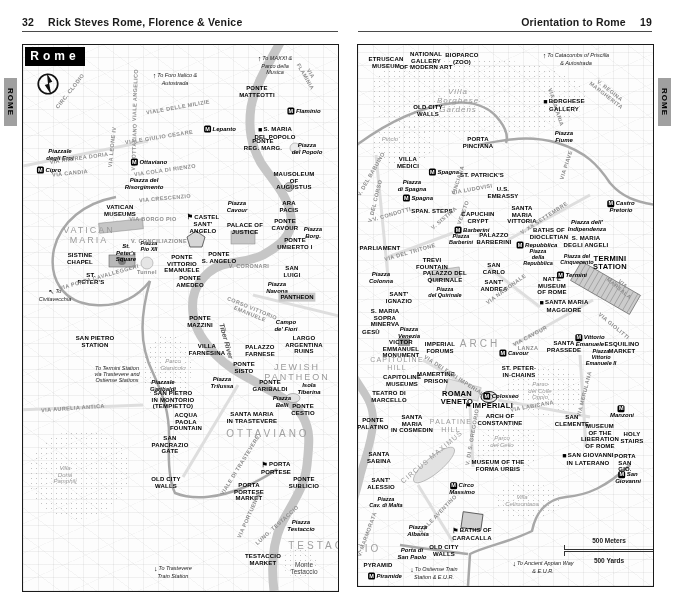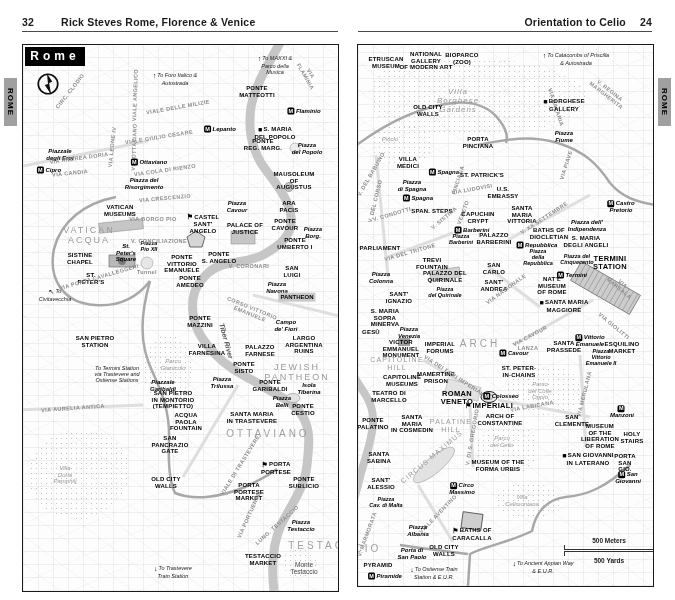--- a/index.html
+++ b/index.html
@@ -5,21 +5,21 @@
   html,body{margin:0;padding:0;}
   body{width:675px;height:600px;background:#ffffff;position:relative;overflow:hidden;
        font-family:"Liberation Sans",sans-serif;}
 
   
   .running-head{position:absolute;top:16px;font-size:10.5px;font-weight:bold;color:#1a1a1a;
     letter-spacing:0.2px;white-space:nowrap;}
   .rh-left{left:22px;}
   .rh-right{left:358px;width:294px;text-align:right;}
   .pg-num{display:inline-block;}
-  .rh-left .pg-num{margin-right:27px;}
+  .rh-left .pg-num{margin-right:14px;}
   .rh-right .pg-num{margin-left:14px;}
   .rule{position:absolute;top:31px;height:0;border-top:1.6px solid #4a4a4a;}
   .rule-left{left:22px;width:316px;}
   .rule-right{left:358px;width:294px;}
 
   
   .tab{position:absolute;background:#a0a0a0;color:#000;font-weight:bold;font-size:8px;
     letter-spacing:1px;writing-mode:vertical-rl;text-orientation:mixed;text-align:center;
     width:13px;height:48px;line-height:13px;}
   .tab-left{left:4px;top:78px;}
@@ -81,21 +81,21 @@
 </style>
 </head>
 <body>
 
 <div class="running-head rh-left">
   <span class="pg-num">32</span><span class="pg-title">Rick Steves Rome, Florence &amp; Venice</span>
 </div>
 <div class="rule rule-left"></div>
 
 <div class="running-head rh-right">
-  <span class="pg-title">Orientation to Celio</span><span class="pg-num">24</span>
+  <span class="pg-title">Orientation to Rome</span><span class="pg-num">19</span>
 </div>
 <div class="rule rule-right"></div>
 
 <div class="tab tab-left">ROME</div>
 <div class="tab tab-right">ROME</div>
 
 <div class="map map-left">
   <div class="park-blob" style="left:6px;top:386px;width:100px;height:88px;border-radius:50% 45% 55% 50%;"></div>
   <div class="park-blob" style="left:120px;top:290px;width:48px;height:70px;border-radius:55% 45% 50% 50%;"></div>
   <div class="park-blob" style="left:260px;top:503px;width:34px;height:30px;border-radius:50%;"></div>
@@ -159,21 +159,21 @@
       <div class="lbl poi" style="left: 266px; top: 162px;"><span>ARA
 PACIS</span></div>
       <div class="lbl poi" style="left: 262px; top: 180px;"><span>PONTE
 CAVOUR</span></div>
       <div class="lbl piazza" style="left: 290px; top: 188px;"><span>Piazza
 Borg.</span></div>
       <div class="lbl street" style="left: 142px; top: 153px; transform: translate(-50%, -50%) rotate(-5deg);"><span>VIA CRESCENZIO</span></div>
       <div class="lbl poi" style="left: 97px; top: 166px;"><span>VATICAN
 MUSEUMS</span></div>
       <div class="lbl area2" style="left: 66px; top: 190px;"><span>VATICAN
-ACQUA</span></div>
+MARIA</span></div>
       <div class="lbl poi" style="left: 57px; top: 214px;"><span>SISTINE
 CHAPEL</span></div>
       <div class="lbl poi" style="left: 68px; top: 234px;"><span>ST.
 PETER'S</span></div>
       <div class="lbl piazza" style="left: 103px; top: 208px;"><span>St.
 Peter's
 Square</span></div>
       <div class="lbl piazza-sm" style="left: 126px; top: 201px;"><span>Piazza
 Pio XII</span></div>
       <div class="lbl street" style="left: 130px; top: 174px;"><span>VIA BORGO PIO</span></div>

